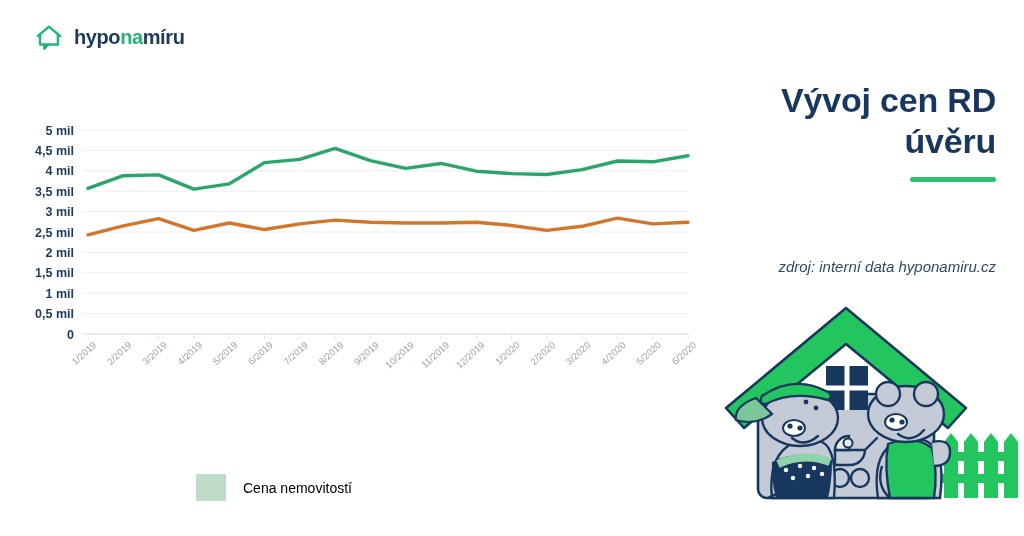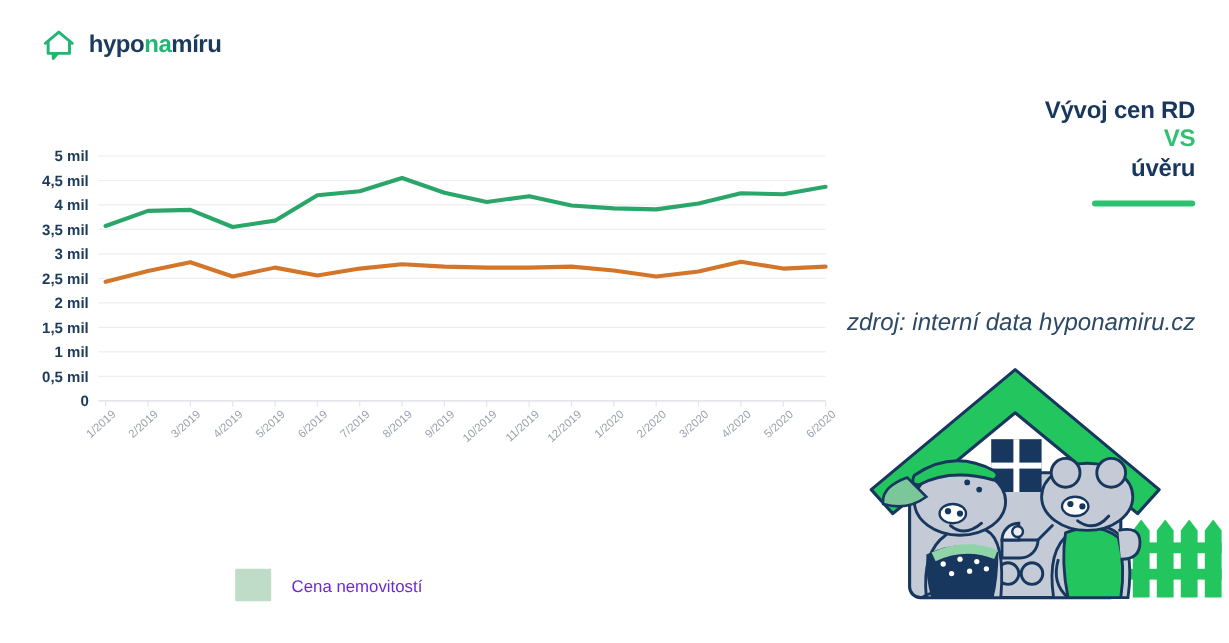--- a/index.html
+++ b/index.html
@@ -78,53 +78,53 @@
     align-items: center;
     gap: 17px;
   }
   .legend-swatch {
     width: 30px;
     height: 27px;
     border-radius: 1px;
   }
   .legend-label {
     font-size: 14px;
-    color: #6d28d9;
+    color: #000000;
     white-space: nowrap;
   }
 
   
   #headline {
     position: absolute;
     right: 28px;
     top: 80px;
     width: 340px;
     text-align: right;
   }
   #headline .hl-line {
-    font-size: 20px;
+    font-size: 34px;
     font-weight: bold;
     line-height: 1.22;
     color: #17375e;
     letter-spacing: -0.2px;
   }
   #headline .hl-vs { color: #2ec16f; }
   #hl-rule {
     margin-left: auto;
     margin-top: 14px;
     width: 86px;
     height: 5px;
     background: #2ec16f;
     border-radius: 3px;
   }
   #source {
     position: absolute;
     right: 28px;
     top: 258px;
-    font-size: 20px;
+    font-size: 15px;
     font-style: italic;
     color: #2c4a66;
     text-align: right;
     white-space: nowrap;
   }
 
   
   #illustration {
     position: absolute;
     right: 4px;
@@ -224,21 +224,20 @@
 
 <div id="legend">
     <div class="legend-item">
       <div class="legend-swatch" style="background: rgb(191, 220, 201);"></div>
       <div class="legend-label">Cena nemovitostí</div>
     </div>
   </div>
 
 <div id="headline">
   <div class="hl-line">Vývoj cen RD</div>
-  <div class="hl-line hl-vs">VS</div>
   <div class="hl-line">úvěru</div>
   <div id="hl-rule"></div>
 </div>
 
 <div id="source">zdroj: interní data hyponamiru.cz</div>
 
 <div id="illustration">
   <svg viewBox="0 0 300 240" width="300" height="240" fill="none">
 
     <g fill="#22c55e">

